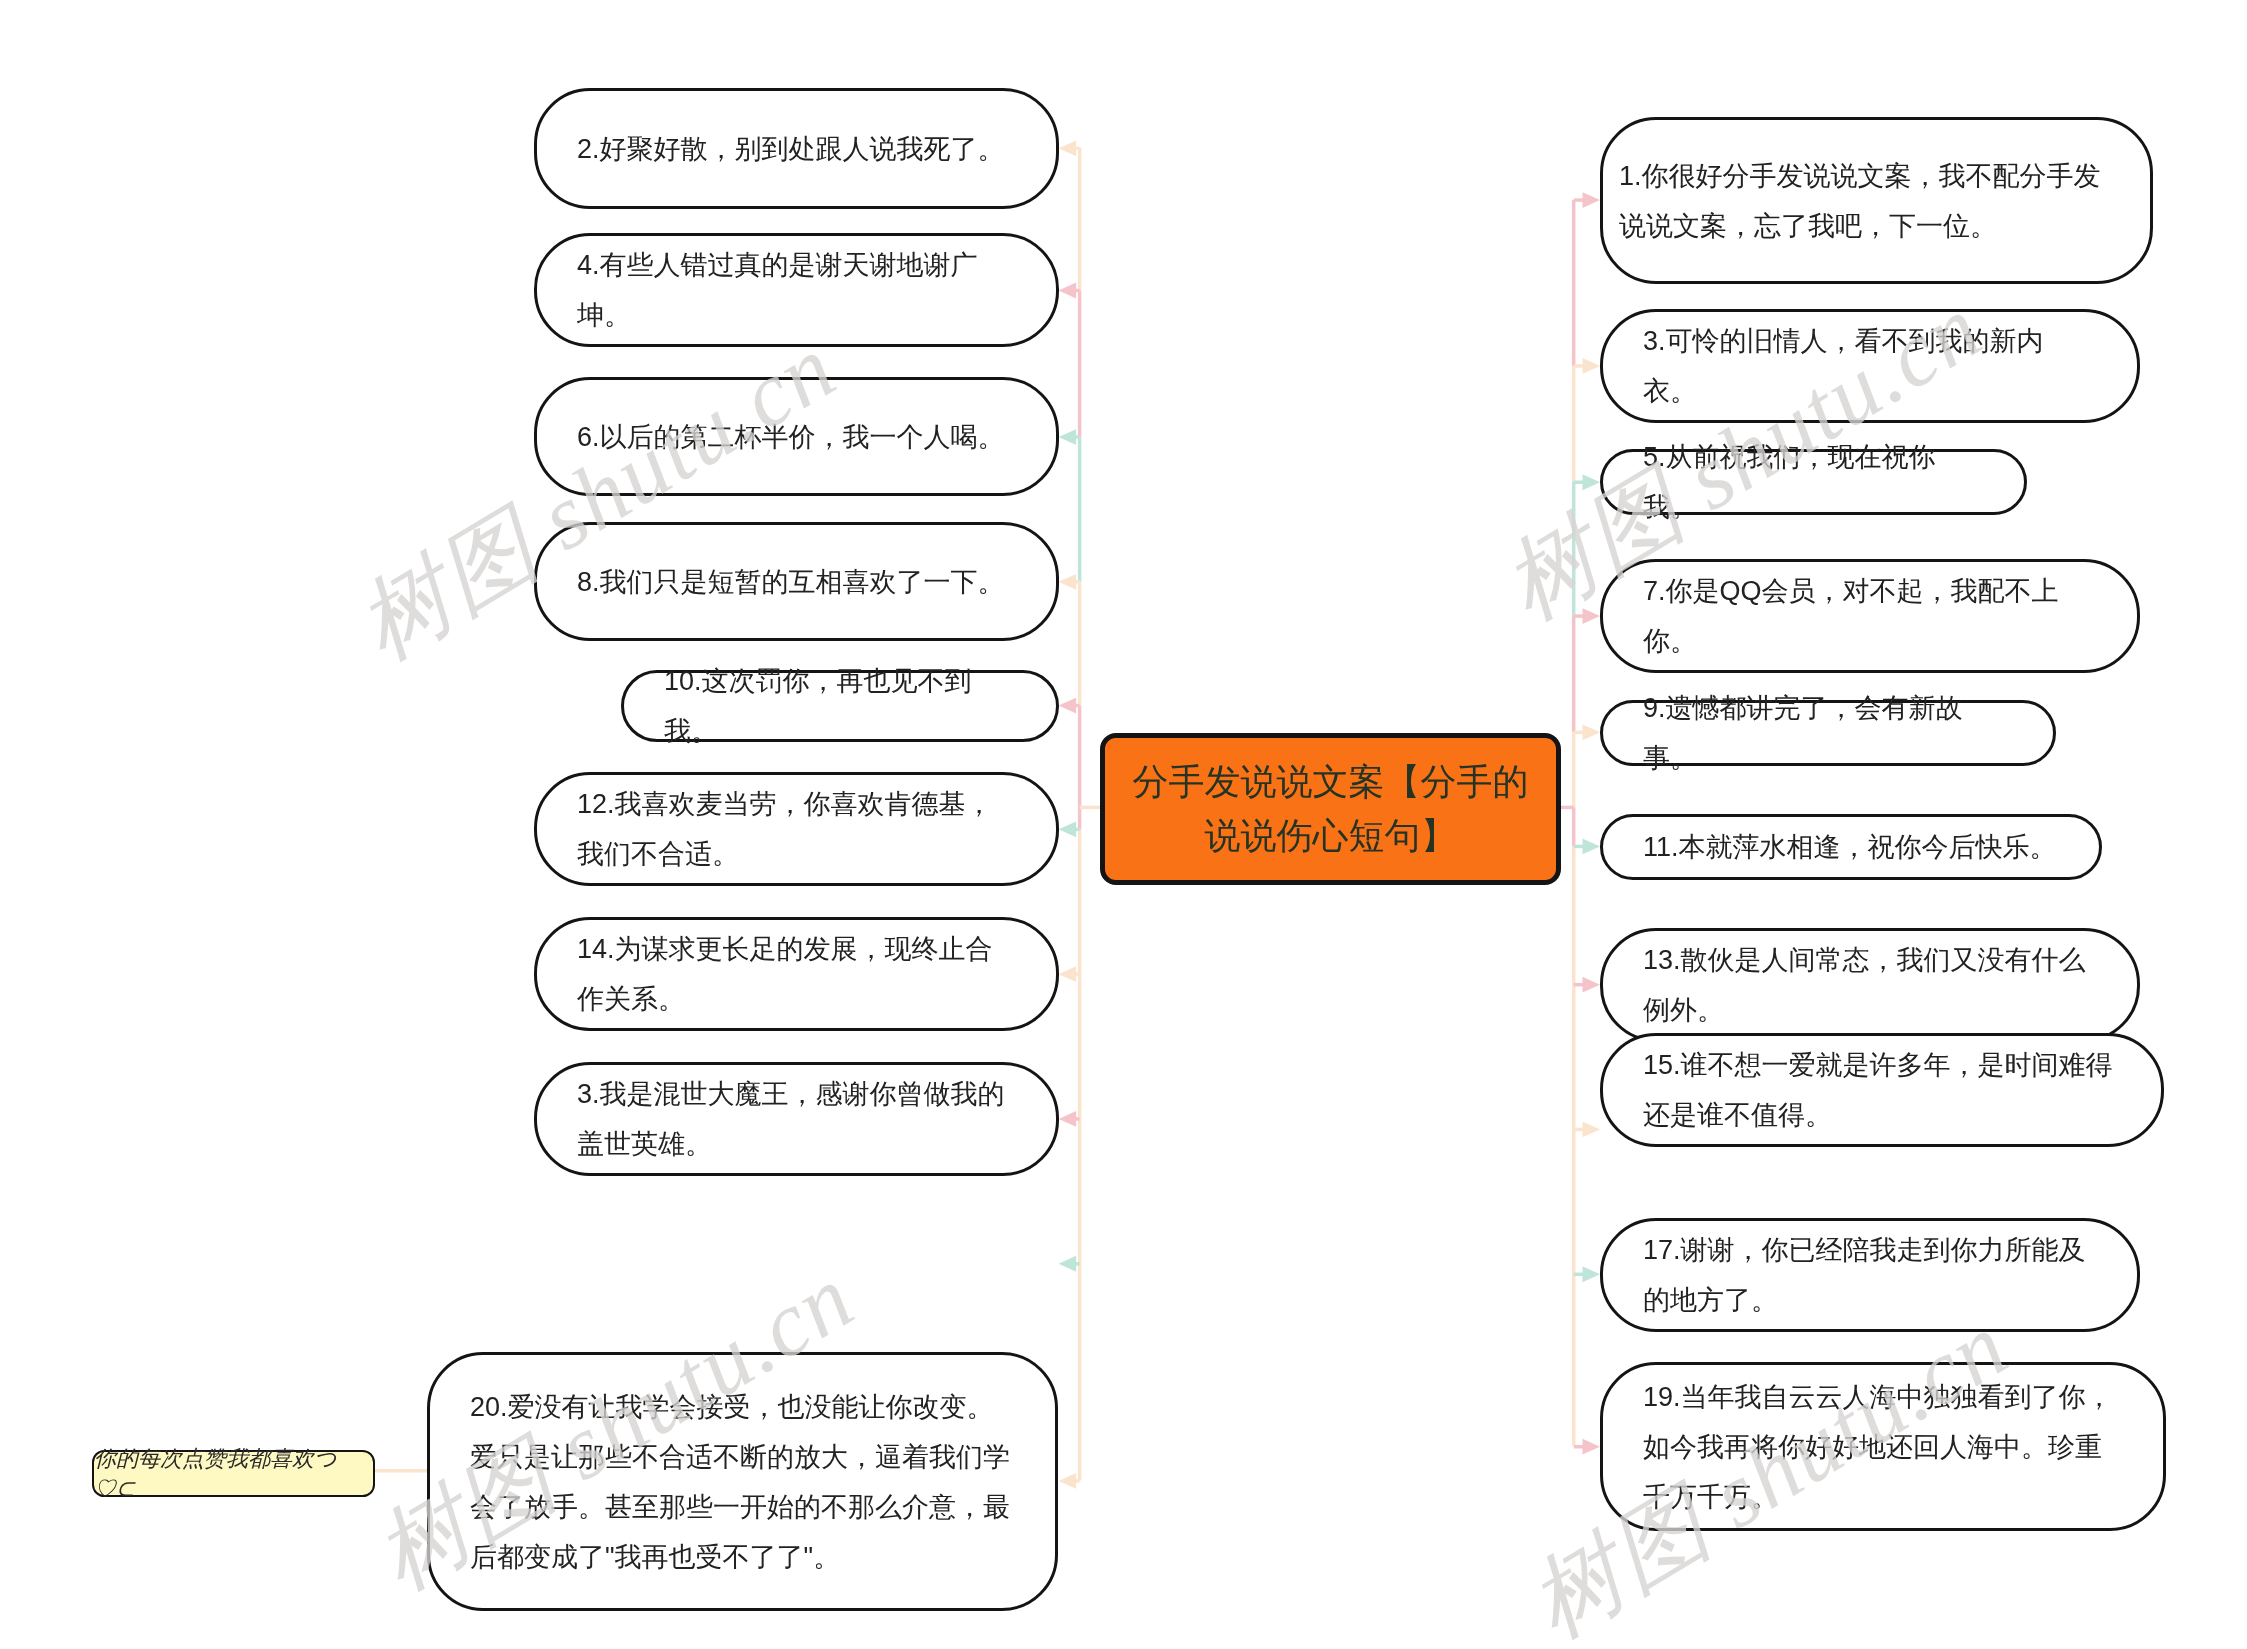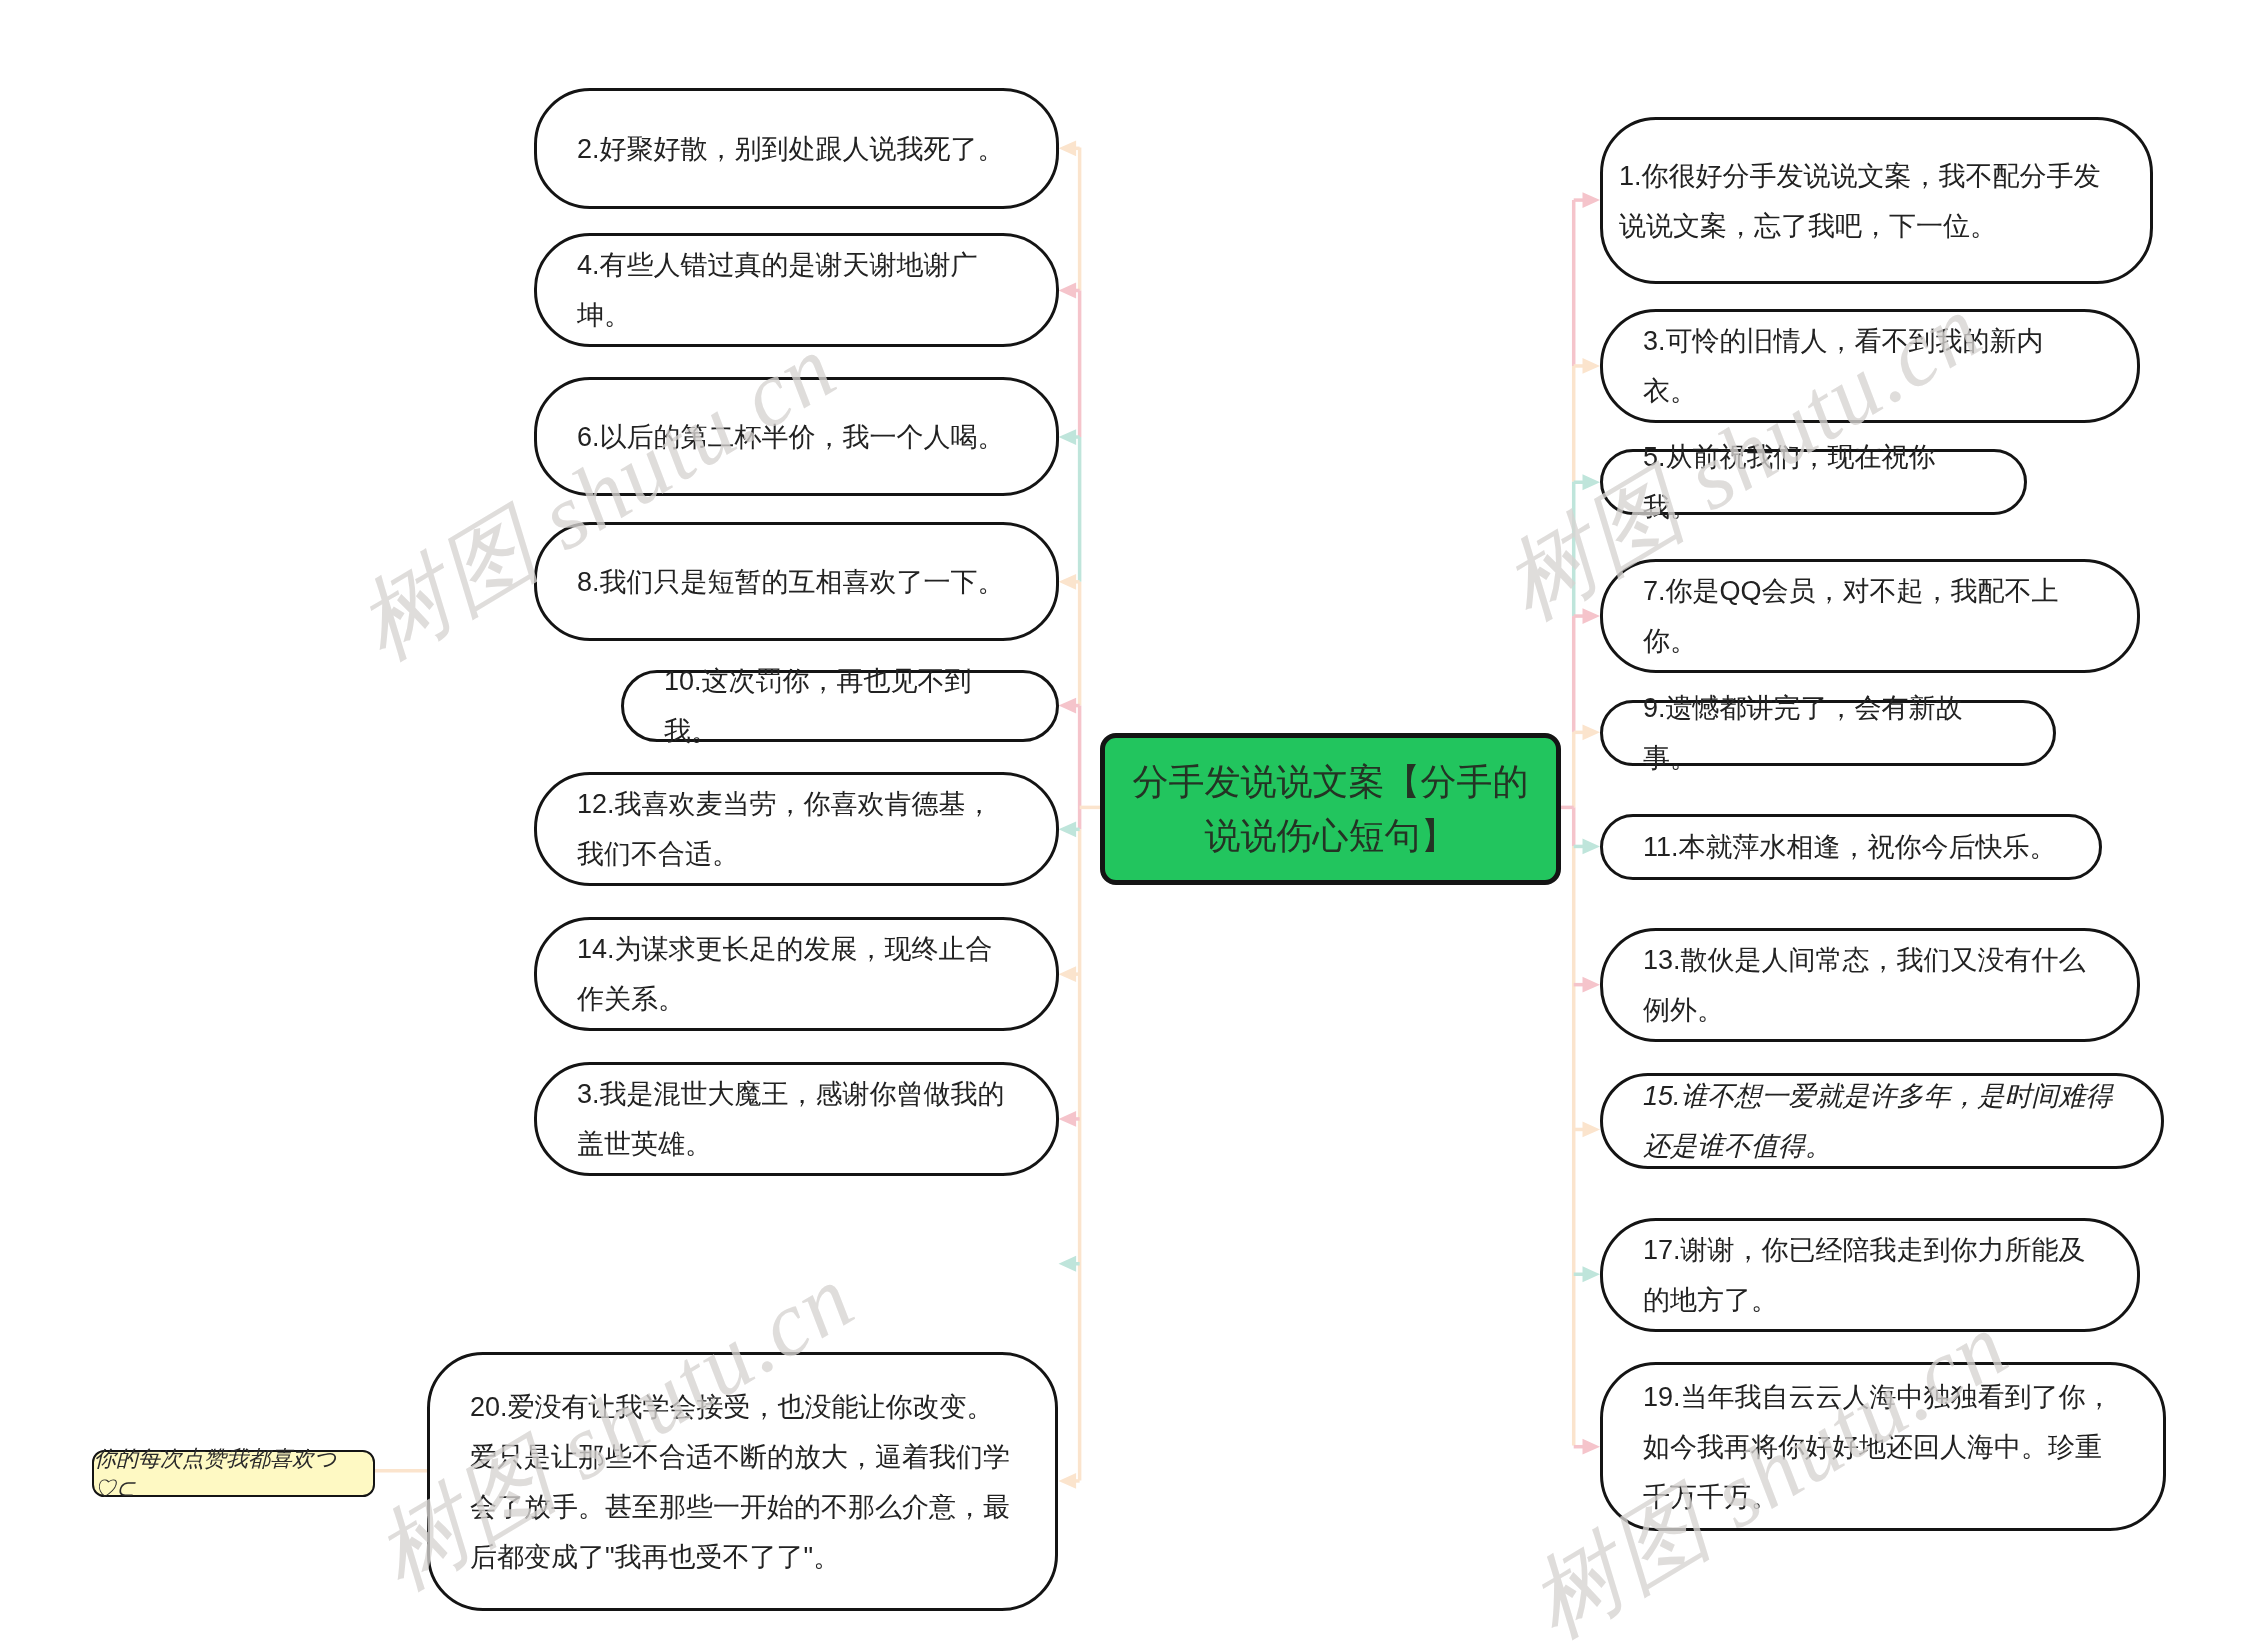--- a/index.html
+++ b/index.html
@@ -88,21 +88,21 @@
       <line x1="1793" y1="1122" x2="1805" y2="1122" stroke="#f5c4cb" stroke-width="4"></line>
       <polygon points="1823,1122 1803,1113 1803,1131" fill="#f5c4cb"></polygon>
       <line x1="1793" y1="1287" x2="1805" y2="1287" stroke="#fbe4cd" stroke-width="4"></line>
       <polygon points="1823,1287 1803,1278 1803,1296" fill="#fbe4cd"></polygon>
       <line x1="1793" y1="1452" x2="1805" y2="1452" stroke="#bfe5db" stroke-width="4"></line>
       <polygon points="1823,1452 1803,1443 1803,1461" fill="#bfe5db"></polygon>
       <line x1="1793" y1="1648.5" x2="1805" y2="1648.5" stroke="#f5c4cb" stroke-width="4"></line>
       <polygon points="1823,1648.5 1803,1639.5 1803,1657.5" fill="#f5c4cb"></polygon>
     </svg>
 
-  <div id="center-node" style="left: 1100px; top: 733px; width: 461px; height: 152px; background: #22c55e;">
+  <div id="center-node" style="left: 1100px; top: 733px; width: 461px; height: 152px; background: #f97316;">
     <span class="txt">分手发说说文案【分手的说说伤心短句】</span>
   </div>
 
   <div id="corner-tag" style="left:92px;top:1450px;width:283px;height:47px;">
     <span class="txt">你的每次点赞我都喜欢つ♡⊂</span>
   </div>
 
   <div class="watermark" style="left:263px;top:435px;">树图 shutu.cn</div>
   <div class="watermark" style="left:1409px;top:395px;">树图 shutu.cn</div>
   <div class="watermark" style="left:281px;top:1365px;">树图 shutu.cn</div>
@@ -148,21 +148,21 @@
     </div>
     <div class="bubble" style="left: 1600px; top: 700px; width: 456px; height: 66px;">
       <span class="txt">9.遗憾都讲完了，会有新故事。</span>
     </div>
     <div class="bubble" style="left: 1600px; top: 814px; width: 502px; height: 66px;">
       <span class="txt">11.本就萍水相逢，祝你今后快乐。</span>
     </div>
     <div class="bubble" style="left: 1600px; top: 928px; width: 540px; height: 114px;">
       <span class="txt">13.散伙是人间常态，我们又没有什么例外。</span>
     </div>
-    <div class="bubble" style="left: 1600px; top: 1073px; width: 564px; height: 96px; font-style: italic;">
+    <div class="bubble" style="left: 1600px; top: 1033px; width: 564px; height: 114px;">
       <span class="txt">15.谁不想一爱就是许多年，是时间难得还是谁不值得。</span>
     </div>
     <div class="bubble" style="left: 1600px; top: 1218px; width: 540px; height: 114px;">
       <span class="txt">17.谢谢，你已经陪我走到你力所能及的地方了。</span>
     </div>
     <div class="bubble" style="left: 1600px; top: 1362px; width: 566px; height: 169px;">
       <span class="txt">19.当年我自云云人海中独独看到了你，如今我再将你好好地还回人海中。珍重千万千万。</span>
     </div>
   </div>
 

